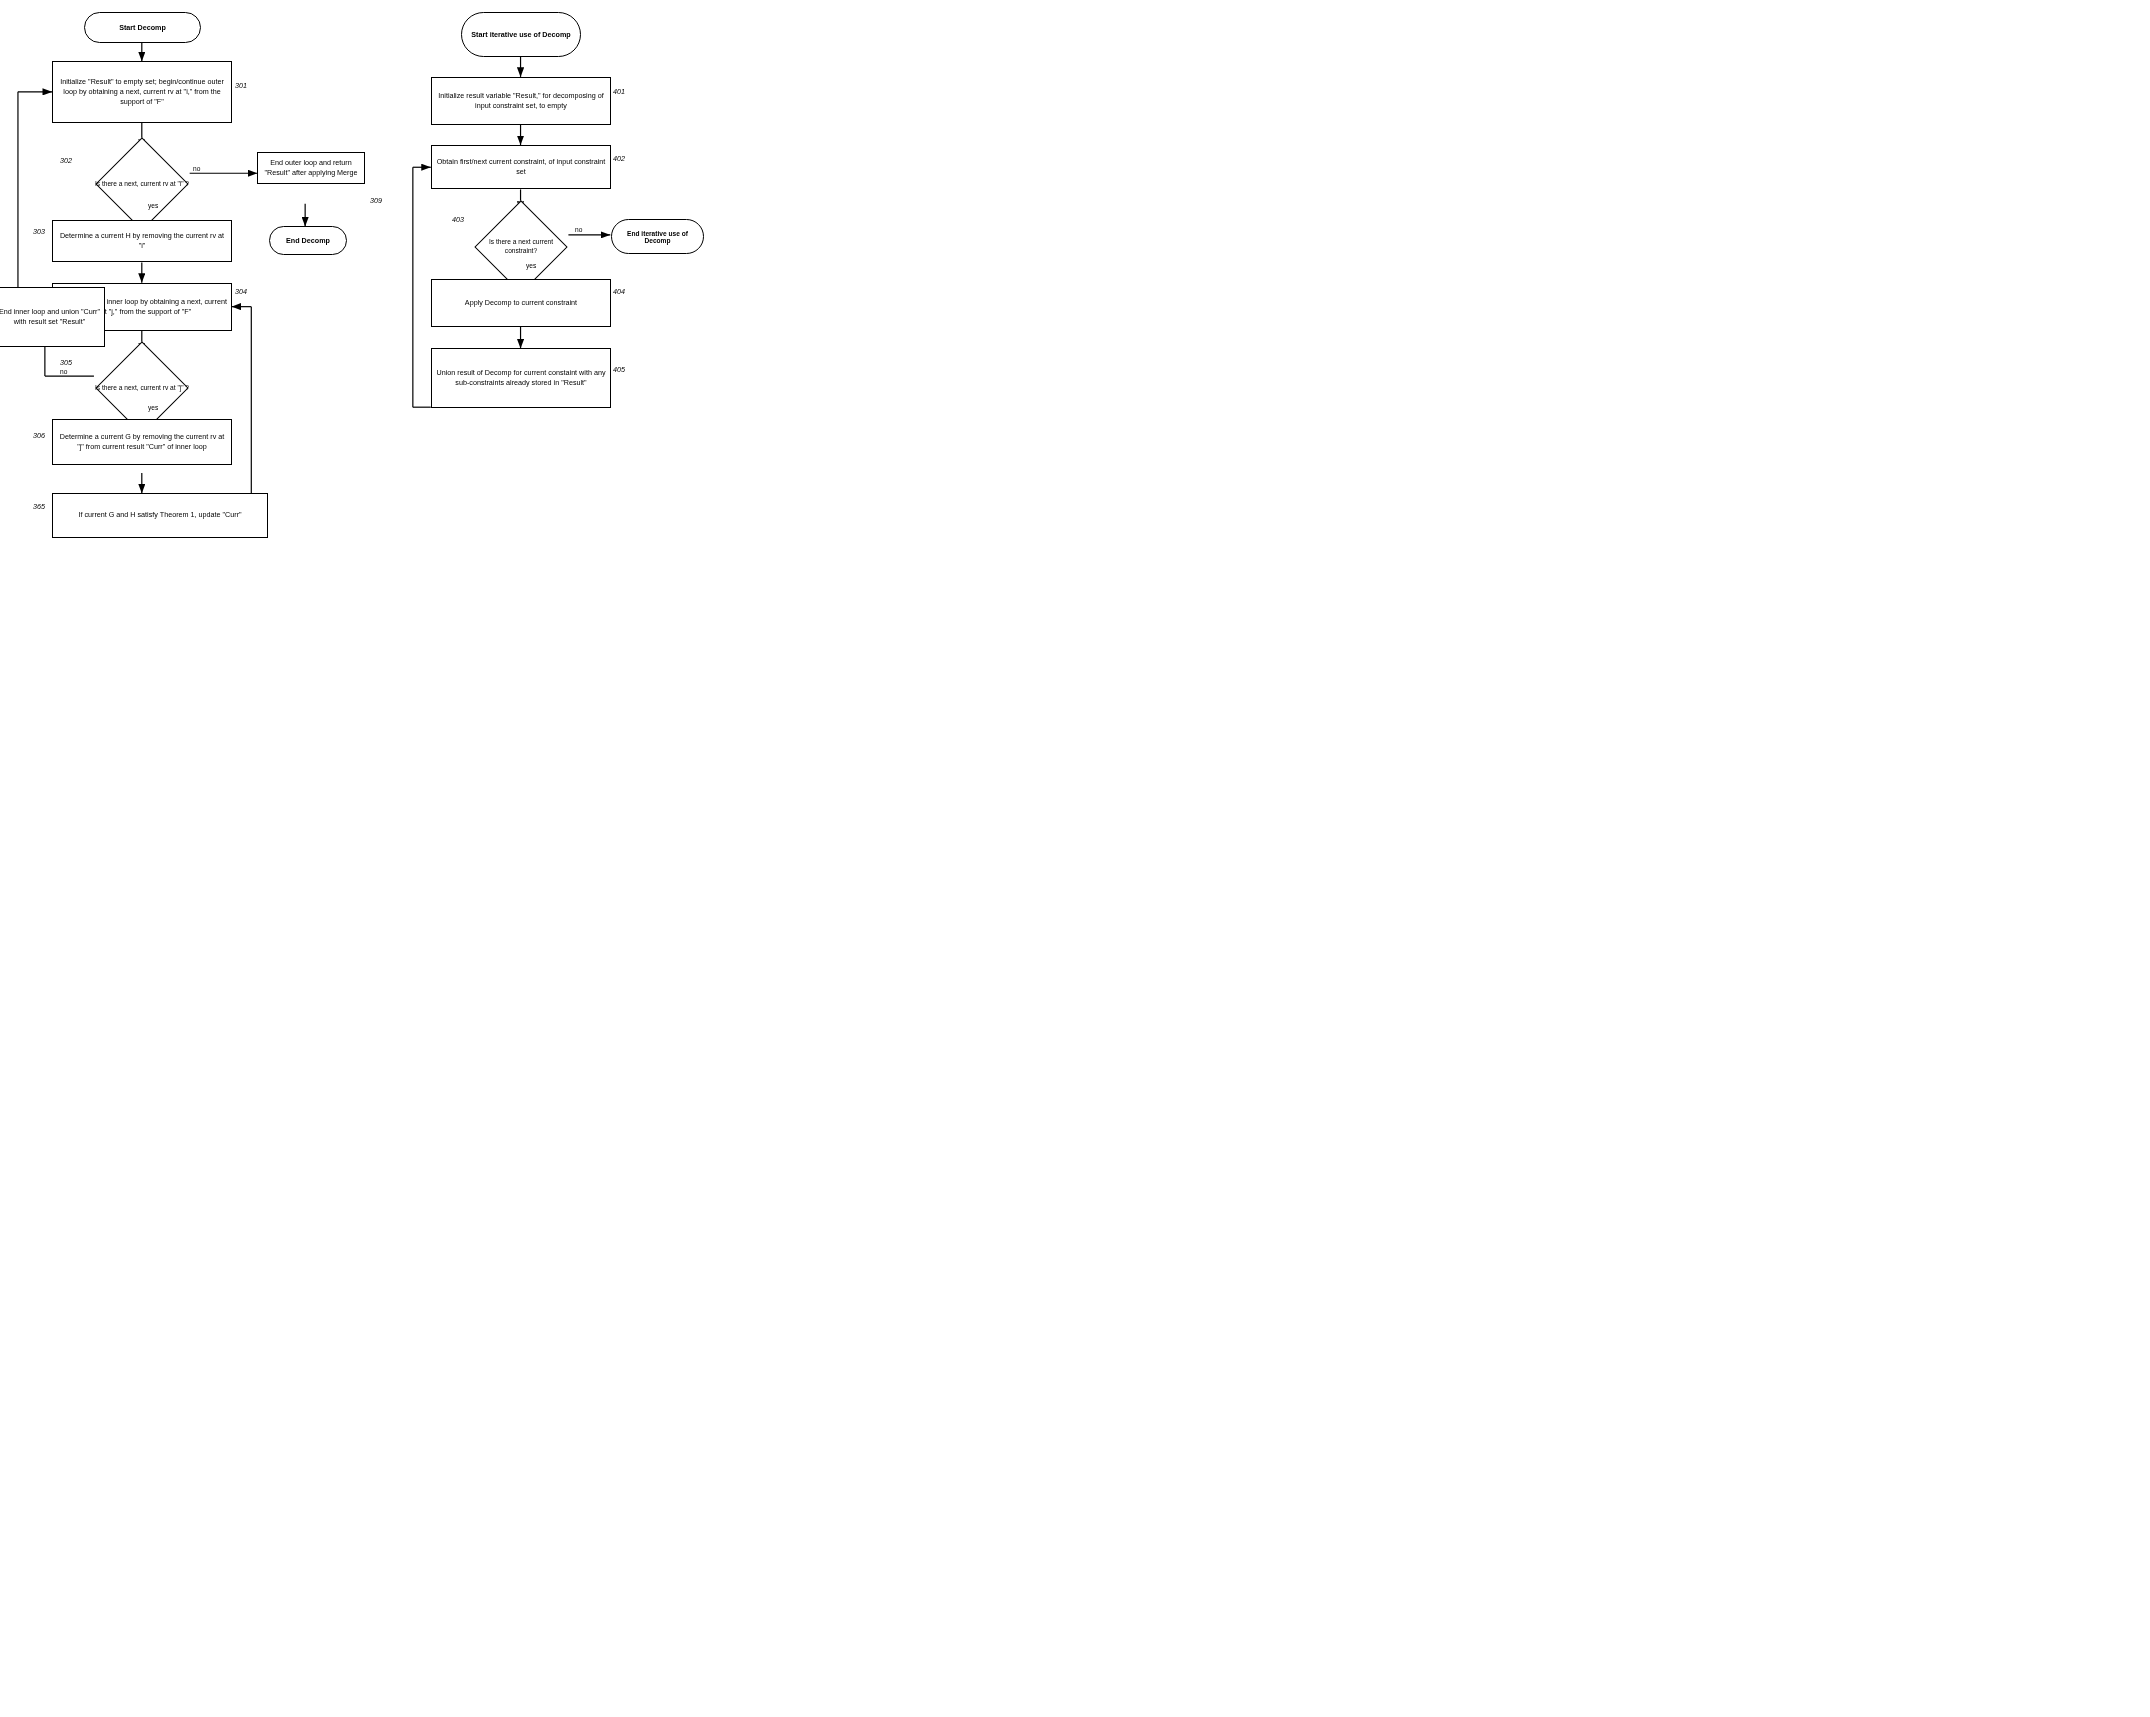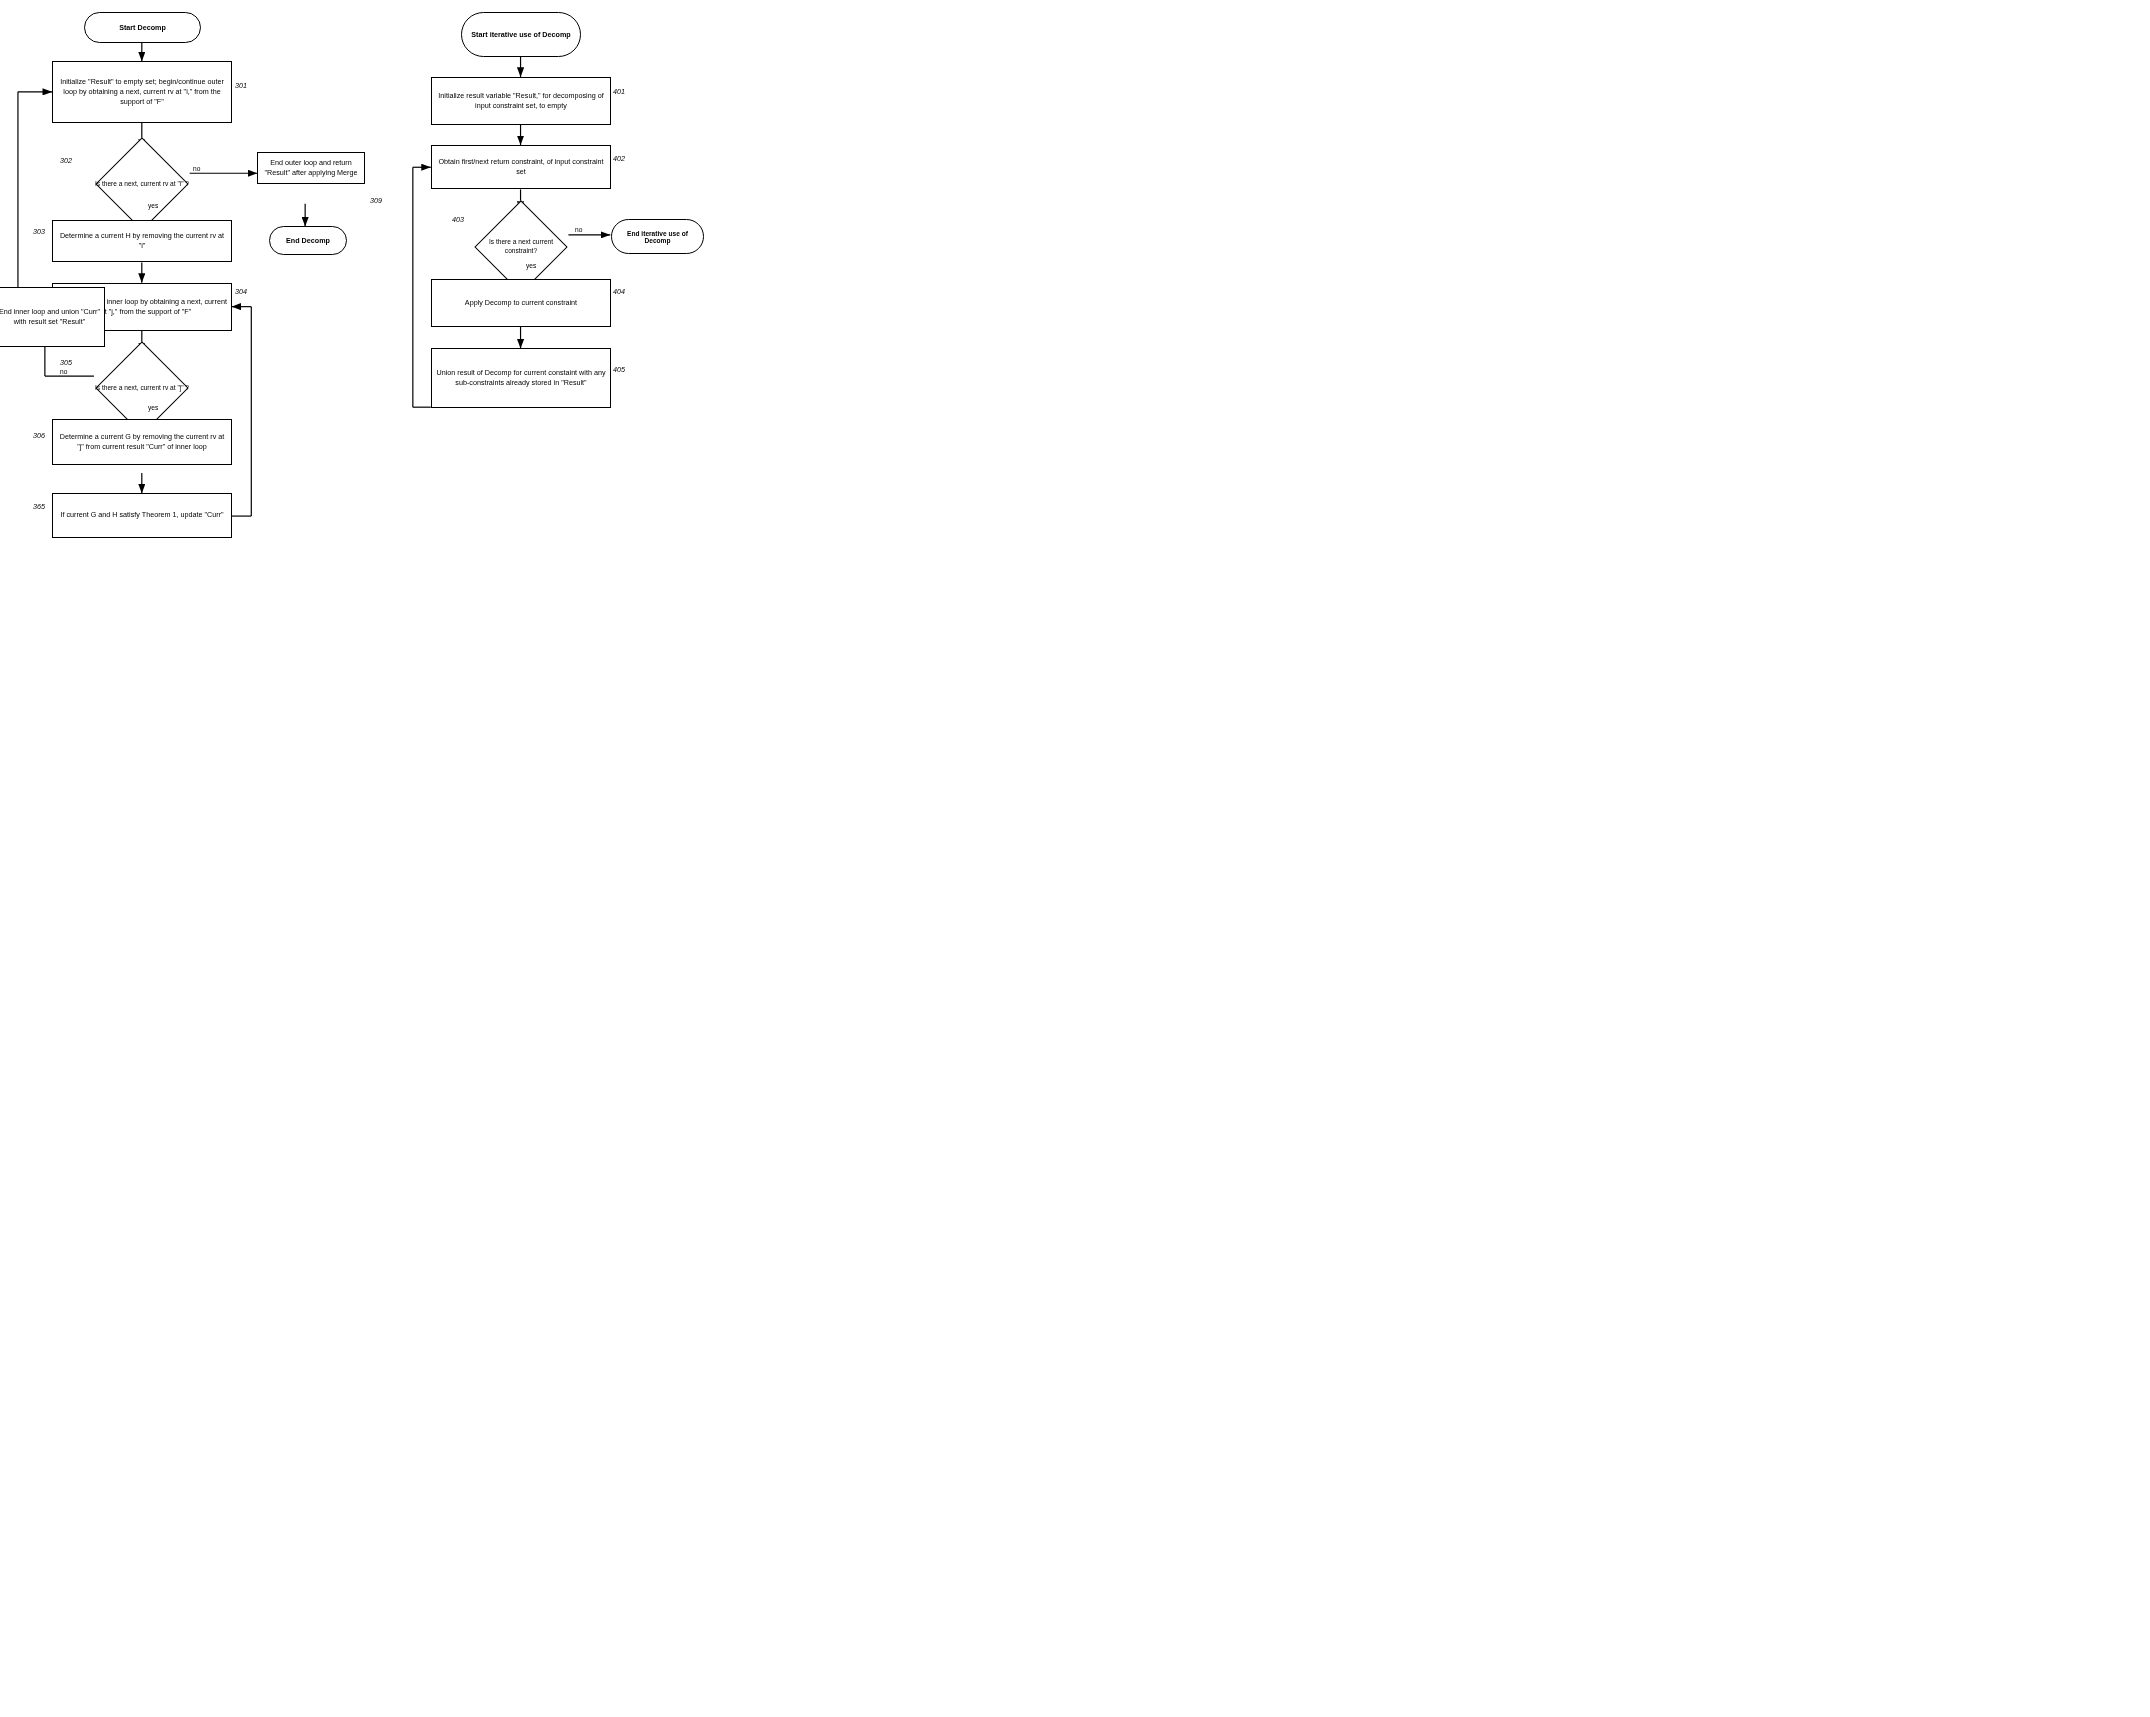--- a/index.html
+++ b/index.html
@@ -219,40 +219,40 @@
     <span>308</span>
   </div>
 
   <div class="fc-box" style="left:52px; top:419px; width:180px; height:46px;">
     <span>Determine a current G by removing the current rv at "j" from current result "Curr" of inner loop</span>
   </div>
   <div class="label-ref" style="left:33px; top:431px;">
     <span>306</span>
   </div>
 
-  <div class="fc-box" style="left:52px; top:493px; width:180px; height:45px;">
+  <div class="fc-box" style="left:52px; top:493px; width:216px; height:45px;">
     <span>If current G and H satisfy Theorem 1, update "Curr"</span>
   </div>
   <div class="label-ref" style="left:33px; top:502px;">
     <span>365</span>
   </div>
 
   <div class="fc-rounded" style="left:461px; top:12px; width:120px; height:45px; border-radius:24px;">
     <span>Start iterative use of Decomp</span>
   </div>
 
   <div class="fc-box" style="left:431px; top:77px; width:180px; height:48px;">
     <span>Initialize result variable "Result," for decomposing of input constraint set, to empty</span>
   </div>
   <div class="label-ref" style="left:613px; top:87px;">
     <span>401</span>
   </div>
 
   <div class="fc-box" style="left:431px; top:145px; width:180px; height:44px;">
-    <span>Obtain first/next return constraint, of input constraint set</span>
+    <span>Obtain first/next current constraint, of input constraint set</span>
   </div>
   <div class="label-ref" style="left:613px; top:154px;">
     <span>402</span>
   </div>
 
   <div class="fc-diamond" style="left:473px; top:211px; width:96px; height:72px;">
     <div class="fc-diamond-inner"></div>
     <span class="fc-diamond-text">Is there a next current constraint?</span>
   </div>
   <div class="label-ref" style="left:452px; top:215px;">

